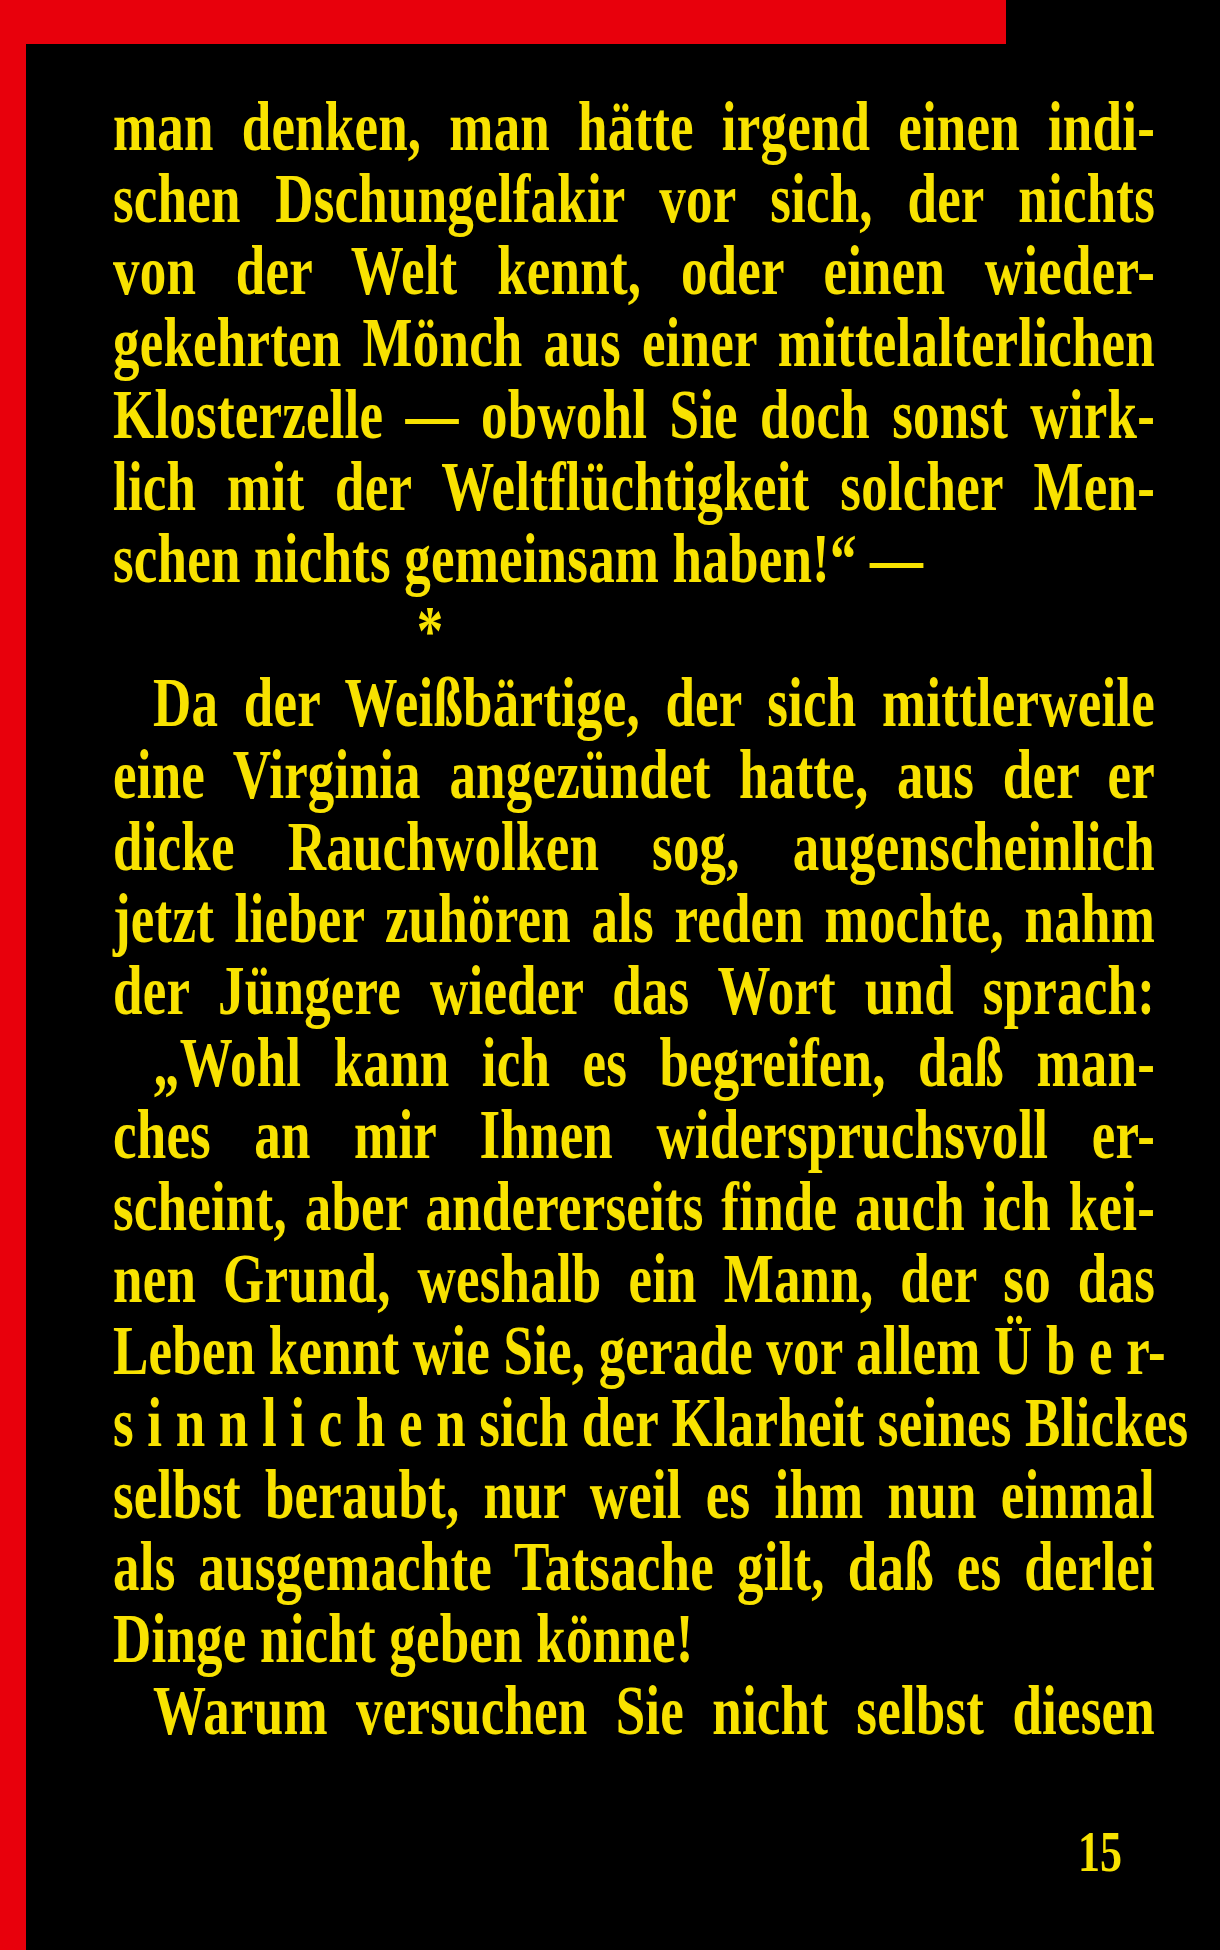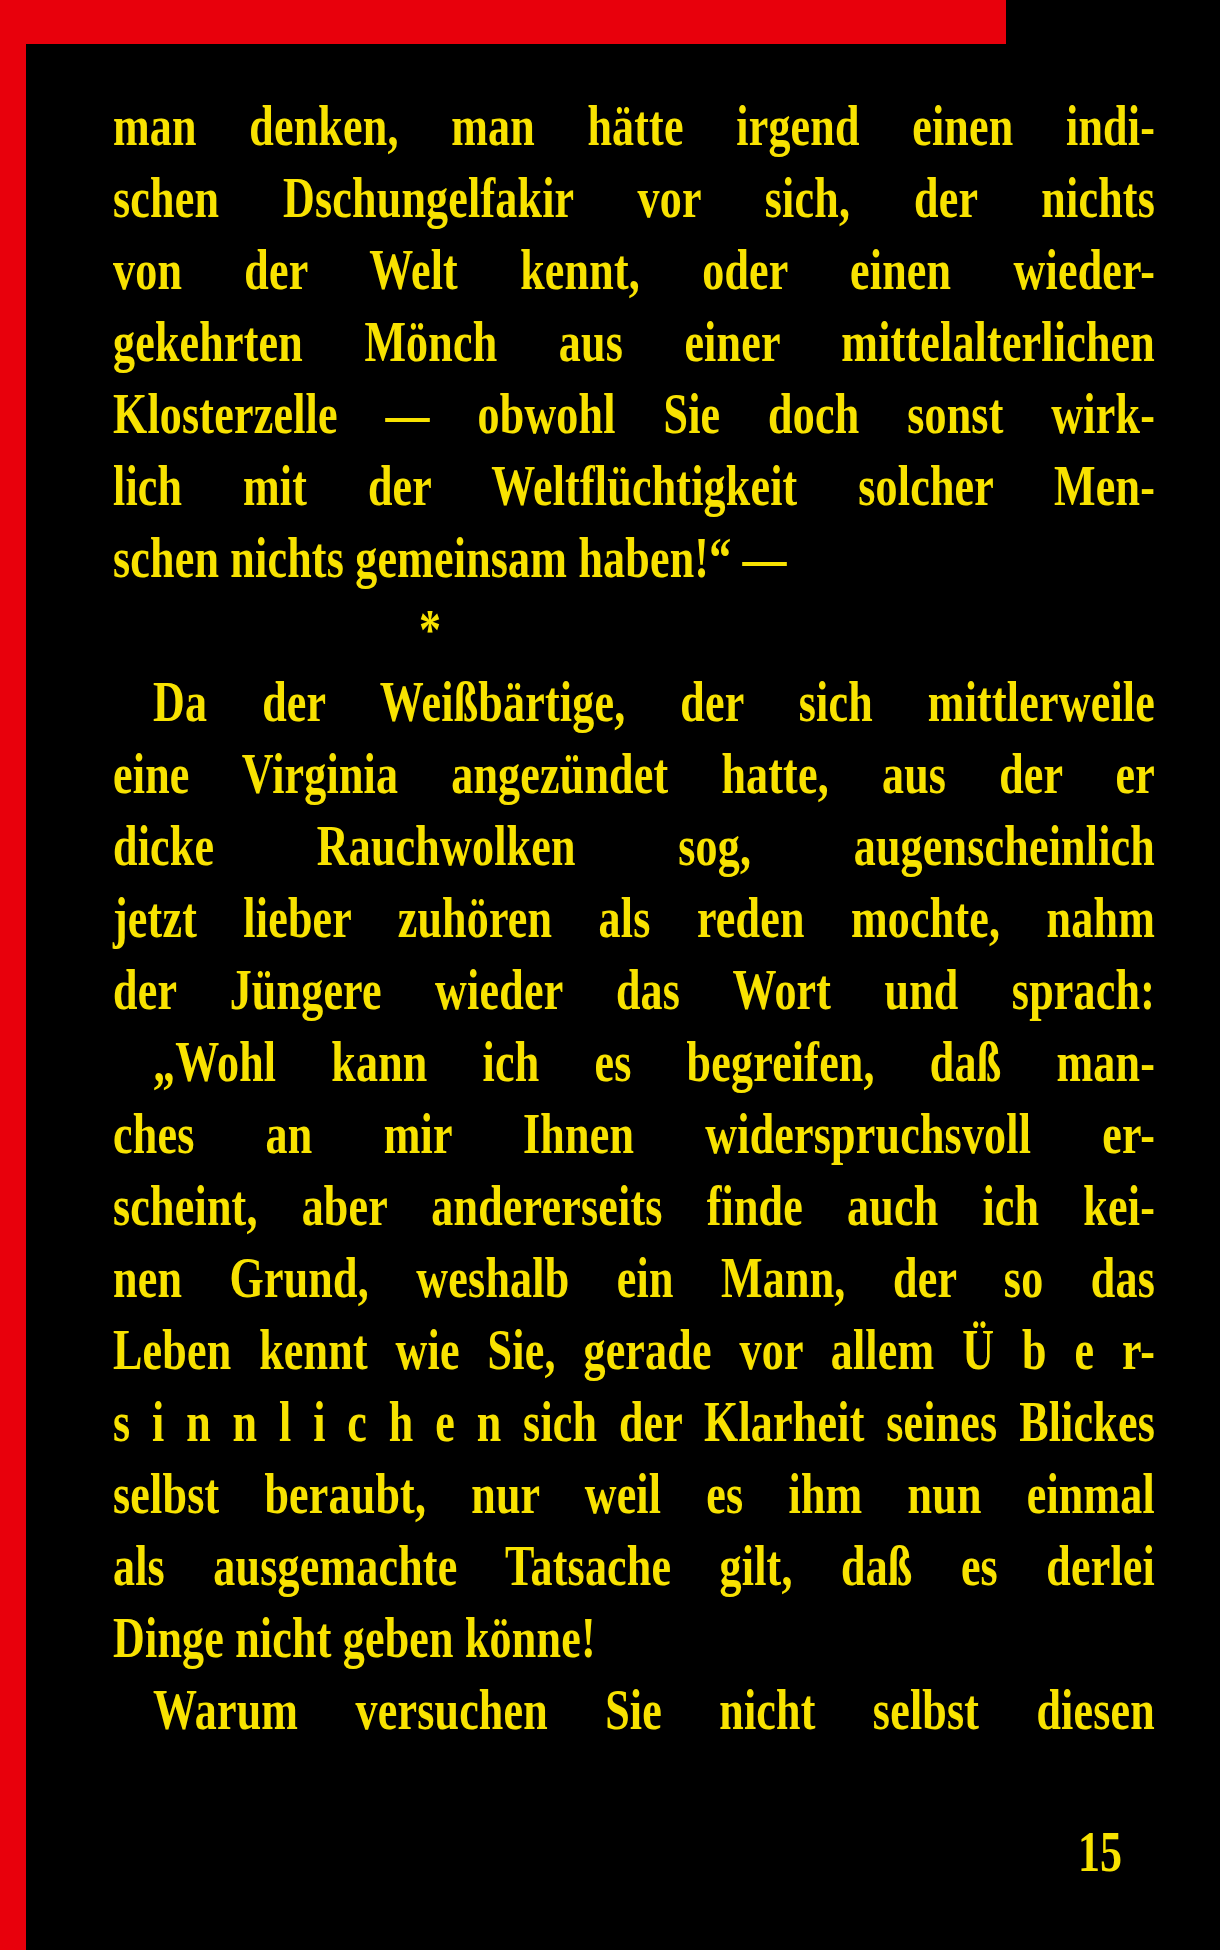--- a/index.html
+++ b/index.html
@@ -27,21 +27,21 @@
     left: 0; top: 0;
     width: 1006px; height: 44px;
     background: var(--edge, #e8000c);
   }
   .text-block {
     position: absolute;
     left: 113px;
     top: 91px;
     width: 1042px;
     color: var(--ink, #f8e200);
-    font-size: 44px;
+    font-size: 53px;
     font-weight: bold;
     letter-spacing: 0.2px;
   }
   .line {
     height: 72px;
     line-height: 72px;
     text-align: justify;
     text-align-last: justify;
     white-space: nowrap;
     transform: scaleY(1.3);

